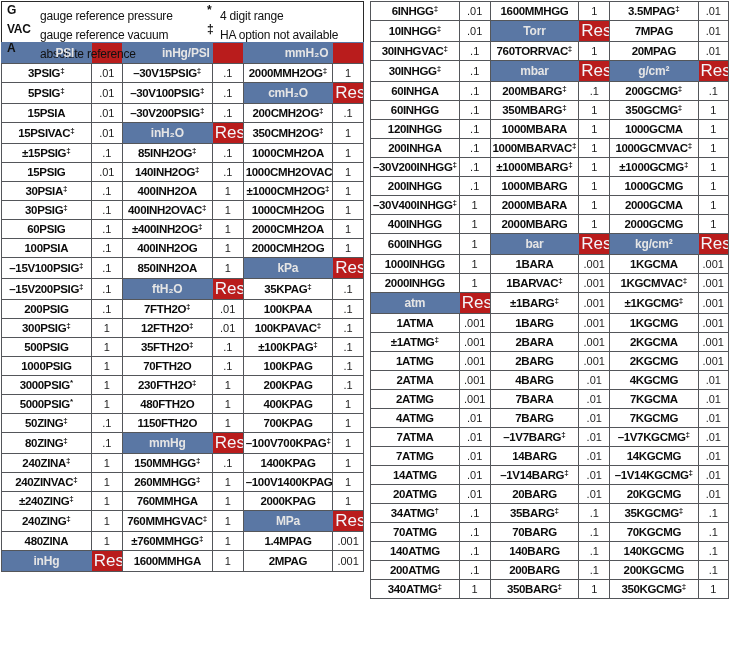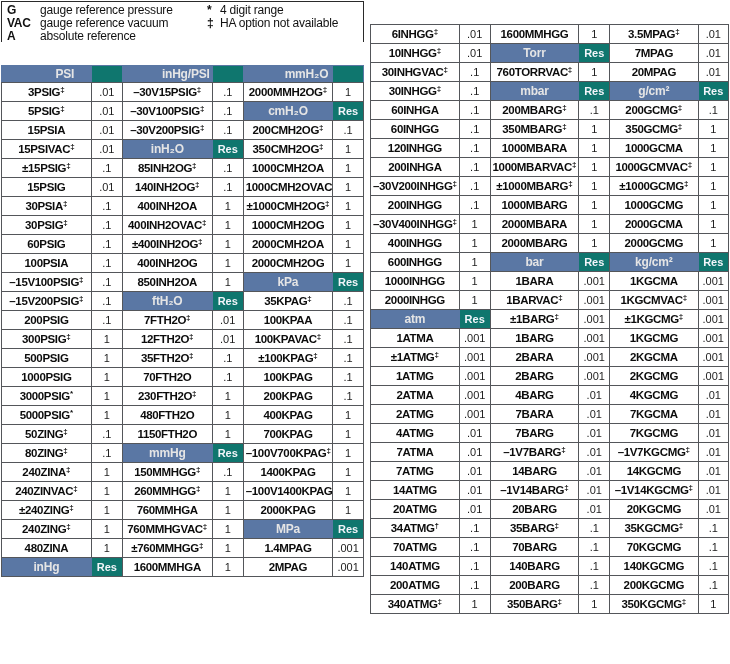--- a/index.html
+++ b/index.html
@@ -11,30 +11,30 @@
   .panel.right{left:370px;width:359px;}
 
   
   .legend{box-sizing:border-box;height:41px;border:1px solid #2a2a2a;border-bottom:none;
           display:flex;padding:2px 0 0 5px;font-size:12px;color:#111;line-height:13px;}
   .lg-left{width:200px;}
   .lg-right{flex:1;}
   .lg-row{display:flex;margin-bottom:0;}
   .lg-row .sym{font-weight:700;width:33px;flex:0 0 33px;letter-spacing:-.3px;}
   .lg-row .nsym{width:13px;flex:0 0 13px;font-weight:700;}
-  .lg-row .desc{letter-spacing:-.2px;}
-
-  table{width:100%;border-collapse:collapse;table-layout:fixed;border:1.5px solid #222;margin-top:23px;}
+  .lg-row .desc{letter-spacing:-.2px;margin-top:6px;}
+
+  table{width:100%;border-collapse:collapse;table-layout:fixed;border:1.5px solid #222;}
   td,th{box-sizing:border-box;height:19px;padding:0 2px;text-align:center;vertical-align:middle;
         border:1px solid #54565a;overflow:hidden;white-space:nowrap;}
   td.val{font-weight:700;font-size:11.5px;letter-spacing:-.35px;color:#0c0c0c;}
   td.res{font-size:11px;color:#1c1c1c;}
   td.val sup{font-size:8px;line-height:0;vertical-align:4px;letter-spacing:0;}
   th.ch, td.hdr{background:#5a77a4;color:#e5e5e5;font-weight:700;font-size:12px;letter-spacing:-.2px;}
-  th.chres, td.hdrres{background:#0f766e;color:#f2f5fa;font-weight:700;font-size:11px;}
+  th.chres, td.hdrres{background:#b91c1c;color:#f2f5fa;font-weight:400;font-size:17px;}
   thead th{border-color:#5a77a4;border-bottom-color:#54565a;height:17px;padding-left:39px;}
   td.hdr{border-right-color:#5a77a4;}
   td.hdrres{border-left-color:#5a77a4;}
 </style>
 </head>
 <body>
 
 <div class="wrap">
 
   <div class="panel left">

